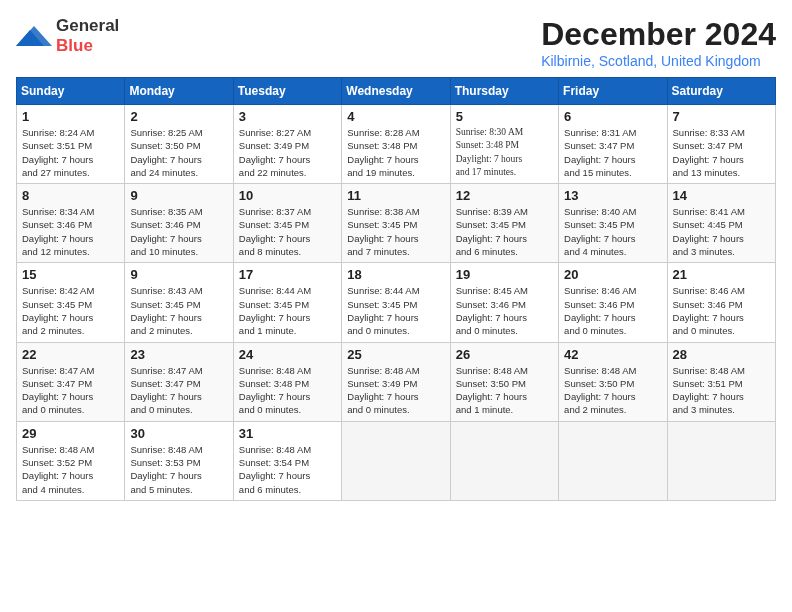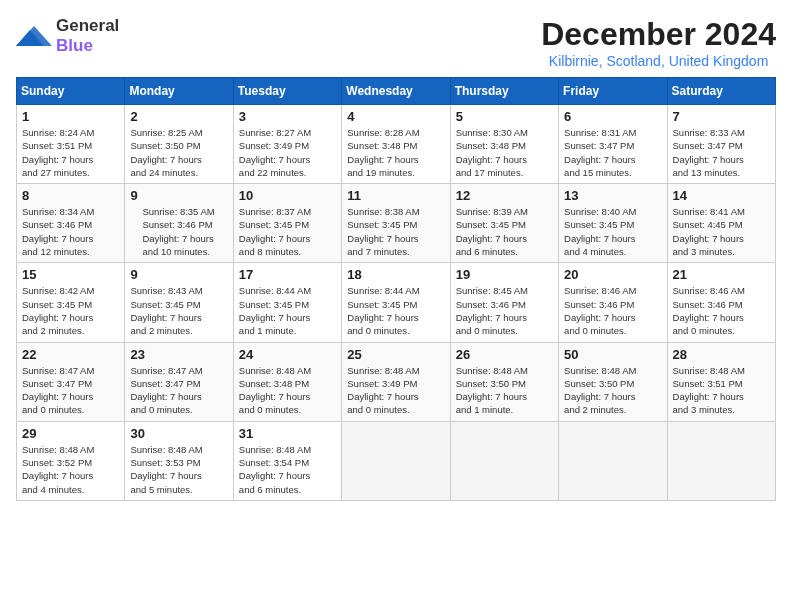--- a/index.html
+++ b/index.html
@@ -15,21 +15,21 @@
       justify-content: space-between;
       align-items: flex-start;
       margin-bottom: 8px;
     }
     .logo {
       display: flex;
       flex-direction: column;
       align-items: flex-start;
     }
     .title-section {
-      text-align: center;
+      text-align: left;
     }
     .month-title {
       font-size: 32px;
       font-weight: bold;
       color: #222;
     }
     .location {
       font-size: 14px;
       color: #3b82f6;
     }
@@ -79,21 +79,21 @@
 <div class="header">
   <div class="logo">
     <div style="display:flex;align-items:center;gap:4px;">
       <svg width="36" height="28" viewBox="0 0 36 28">
         <polygon points="18,4 36,24 0,24" fill="#1565c0" opacity="0.85"></polygon>
         <polygon points="14,8 28,24 0,24" fill="#1565c0"></polygon>
       </svg>
       <div>
         <div style="font-size:17px;font-weight:bold;line-height:1.15;">
           <span style="color:#333;">General</span><br>
-          <span style="color:#8b5cf6;">Blue</span>
+          <span style="color:#ef4444;">Blue</span>
         </div>
       </div>
     </div>
   </div>
   <div class="title-section">
     <div class="month-title">December 2024</div>
     <div class="location">Kilbirnie, Scotland, United Kingdom</div>
   </div>
 </div>
 
@@ -134,21 +134,21 @@
         </td>
         <td>
           <div class="day-num">4</div>
           <div class="day-info" style="white-space: pre-line;">Sunrise: 8:28 AM
 Sunset: 3:48 PM
 Daylight: 7 hours
 and 19 minutes.</div>
         </td>
         <td>
           <div class="day-num">5</div>
-          <div class="day-info" style="white-space: pre-line;">Sunrise: 8:30 AM
+          <div class="day-info" style="white-space: pre-line; font-family: Liberation Serif, serif;">Sunrise: 8:30 AM
 Sunset: 3:48 PM
 Daylight: 7 hours
 and 17 minutes.</div>
         </td>
         <td>
           <div class="day-num">6</div>
           <div class="day-info" style="white-space: pre-line;">Sunrise: 8:31 AM
 Sunset: 3:47 PM
 Daylight: 7 hours
 and 15 minutes.</div>
@@ -164,21 +164,21 @@
       <tr>
         <td>
           <div class="day-num">8</div>
           <div class="day-info" style="white-space: pre-line;">Sunrise: 8:34 AM
 Sunset: 3:46 PM
 Daylight: 7 hours
 and 12 minutes.</div>
         </td>
         <td>
           <div class="day-num">9</div>
-          <div class="day-info" style="white-space: pre-line; margin-left: 12px;">Sunrise: 8:35 AM
+          <div class="day-info" style="white-space: pre-line;">Sunrise: 8:35 AM
 Sunset: 3:46 PM
 Daylight: 7 hours
 and 10 minutes.</div>
         </td>
         <td>
           <div class="day-num">10</div>
           <div class="day-info" style="white-space: pre-line;">Sunrise: 8:37 AM
 Sunset: 3:45 PM
 Daylight: 7 hours
 and 8 minutes.</div>
@@ -293,21 +293,21 @@
 and 0 minutes.</div>
         </td>
         <td>
           <div class="day-num">26</div>
           <div class="day-info" style="white-space: pre-line;">Sunrise: 8:48 AM
 Sunset: 3:50 PM
 Daylight: 7 hours
 and 1 minute.</div>
         </td>
         <td>
-          <div class="day-num">50</div>
+          <div class="day-num">42</div>
           <div class="day-info" style="white-space: pre-line;">Sunrise: 8:48 AM
 Sunset: 3:50 PM
 Daylight: 7 hours
 and 2 minutes.</div>
         </td>
         <td>
           <div class="day-num">28</div>
           <div class="day-info" style="white-space: pre-line;">Sunrise: 8:48 AM
 Sunset: 3:51 PM
 Daylight: 7 hours

